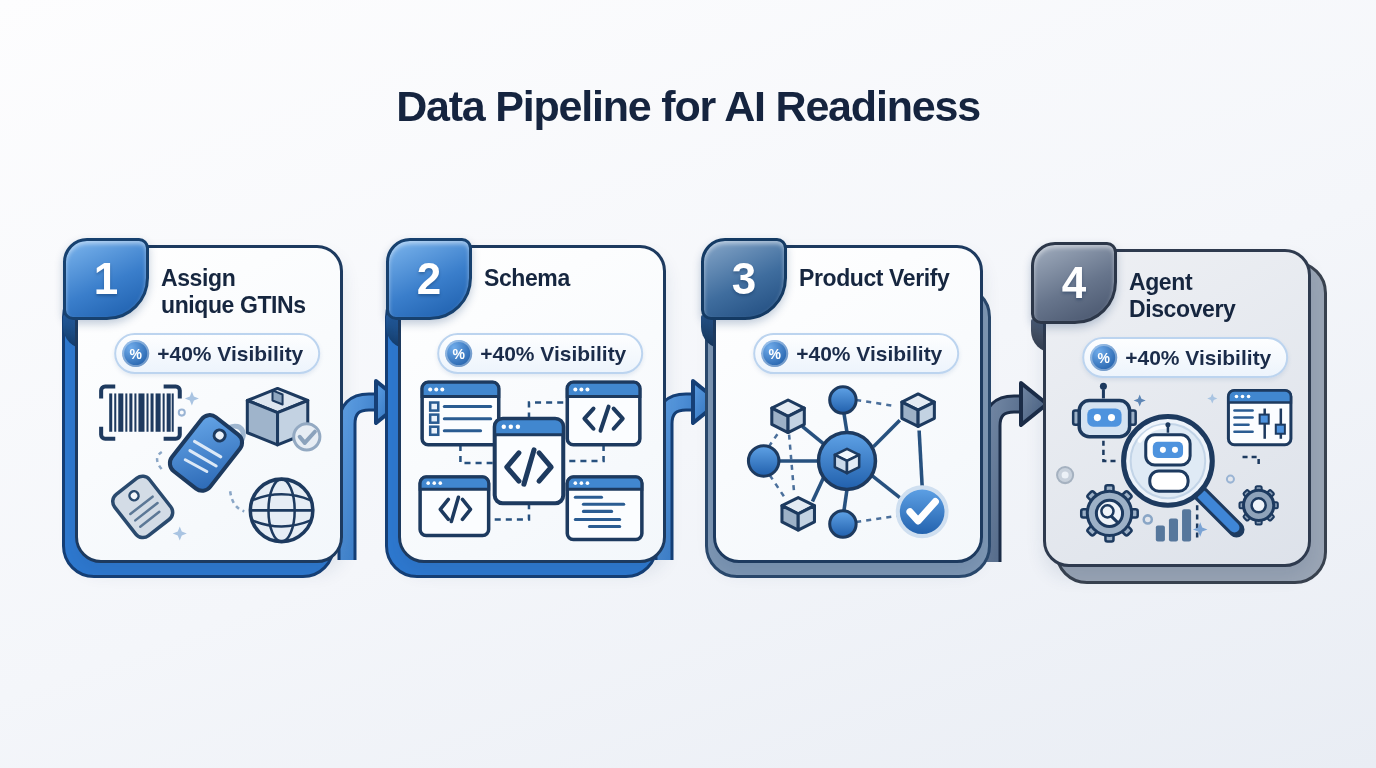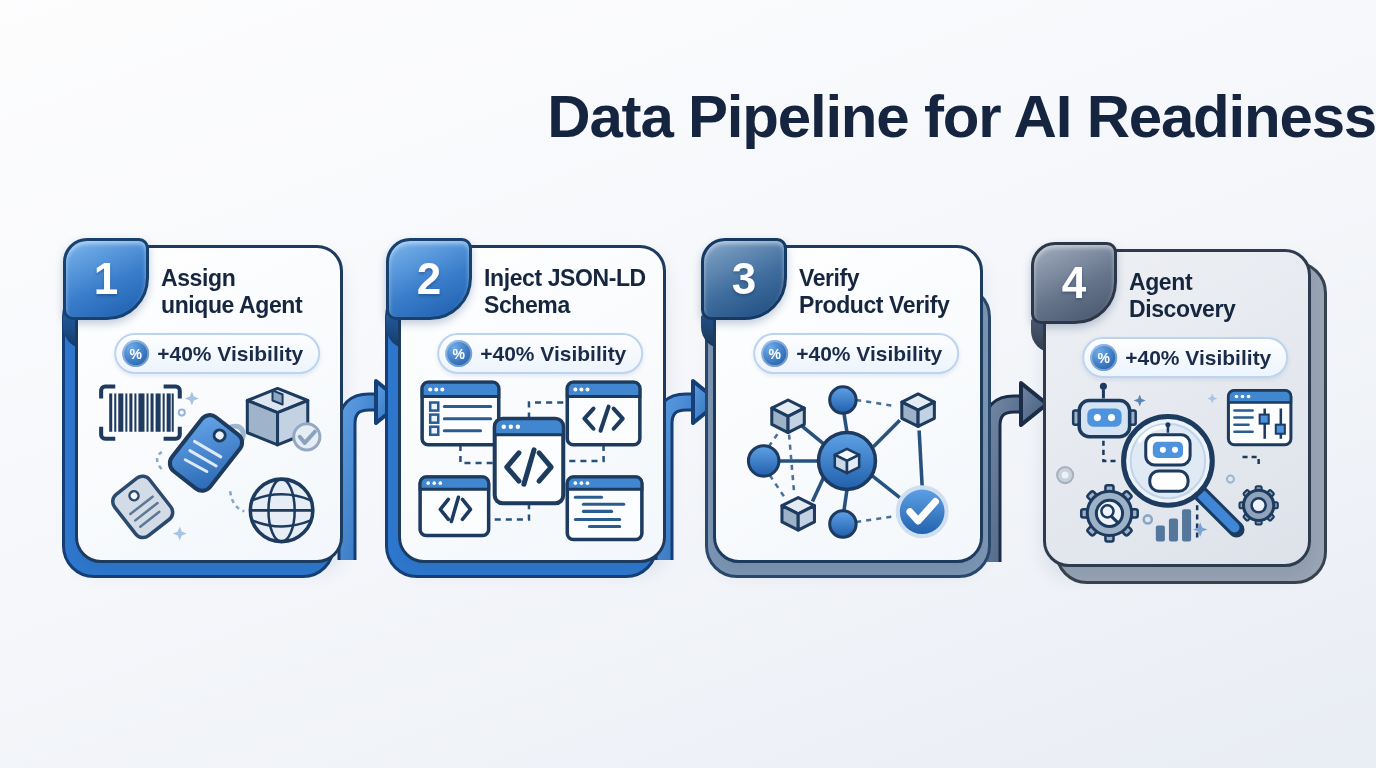--- a/index.html
+++ b/index.html
@@ -1,21 +1,21 @@
 <!DOCTYPE html>
 <html><head>
 <meta charset="utf-8">
 <style>
   * { margin:0; padding:0; box-sizing:border-box; }
   html,body { width:1376px; height:768px; font-family:"Liberation Sans", sans-serif; }
   .stage { position:relative; width:1376px; height:768px; overflow:hidden;
            background:linear-gradient(160deg,#fdfdfe 0%,#f4f6fa 55%,#e9edf4 100%); }
 
-  .main-title { position:absolute; top:82px; left:0; right:0; text-align:right;
-    font-size:60px; font-weight:800; color:#15243f; letter-spacing:-1.2px; }
+  .main-title { position:absolute; top:82px; left:0; right:0; text-align:center;
+    font-size:43px; font-weight:800; color:#15243f; letter-spacing:-1.2px; }
 
   .card { position:absolute; width:268px; height:318px; z-index:2; }
   .card-body { position:absolute; inset:0; border-radius:26px; z-index:2;
     background:linear-gradient(150deg,#ffffff 0%,#f3f7fb 100%);
     border:3.5px solid #1d3a5f; box-shadow:0 10px 18px rgba(30,58,95,.10); }
   .band { position:absolute; left:-13px; top:40px; right:8px; bottom:-15px;
     background:#2e79d0; border:3px solid #153f76; border-radius:32px; z-index:0; }
   .fold { position:absolute; left:-12px; top:70px; width:26px; height:34px; z-index:1;
     background:linear-gradient(200deg,#2b69b2,#0f3560); border-radius:2px 0 4px 24px; }
   .tab { position:absolute; left:-12px; top:-7px; width:86px; height:82px; z-index:4;
@@ -69,21 +69,21 @@
 
   <div class="card card1">
     <div class="band"></div>
     <div class="fold"></div>
     <div class="card-body"></div>
     <div class="tab">
       <span class="num">1</span>
     </div>
     <div class="card-title">
       <div>Assign</div>
-      <div>unique Agent</div>
+      <div>unique GTINs</div>
     </div>
     <div class="badge">
       <span class="seal">
           <span>%</span>
         </span>
       <span class="badge-text">+40% Visibility</span>
     </div>
     <div class="icons">
       <svg viewBox="0 0 250 180" preserveAspectRatio="xMidYMid meet">
         <defs>
@@ -156,21 +156,20 @@
   </div>
 
   <div class="card card2">
     <div class="band"></div>
     <div class="fold"></div>
     <div class="card-body"></div>
     <div class="tab">
       <span class="num">2</span>
     </div>
     <div class="card-title">
-      <div>Inject JSON-LD</div>
       <div>Schema</div>
     </div>
     <div class="badge">
       <span class="seal">
           <span>%</span>
         </span>
       <span class="badge-text">+40% Visibility</span>
     </div>
     <div class="icons">
       <svg viewBox="0 0 250 180" preserveAspectRatio="xMidYMid meet">
@@ -252,21 +251,20 @@
   </div>
 
   <div class="card card--steel card3">
     <div class="band"></div>
     <div class="fold"></div>
     <div class="card-body"></div>
     <div class="tab">
       <span class="num">3</span>
     </div>
     <div class="card-title">
-      <div>Verify</div>
       <div>Product Verify</div>
     </div>
     <div class="badge">
       <span class="seal">
           <span>%</span>
         </span>
       <span class="badge-text">+40% Visibility</span>
     </div>
     <div class="icons">
       <svg viewBox="0 0 250 180" preserveAspectRatio="xMidYMid meet">

